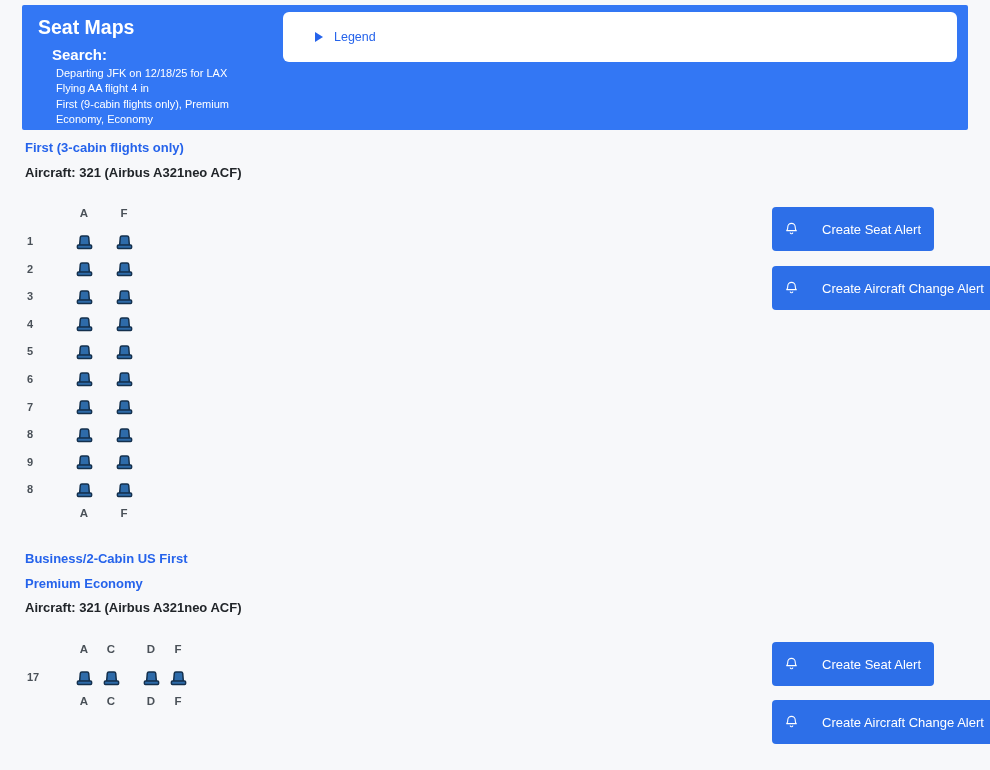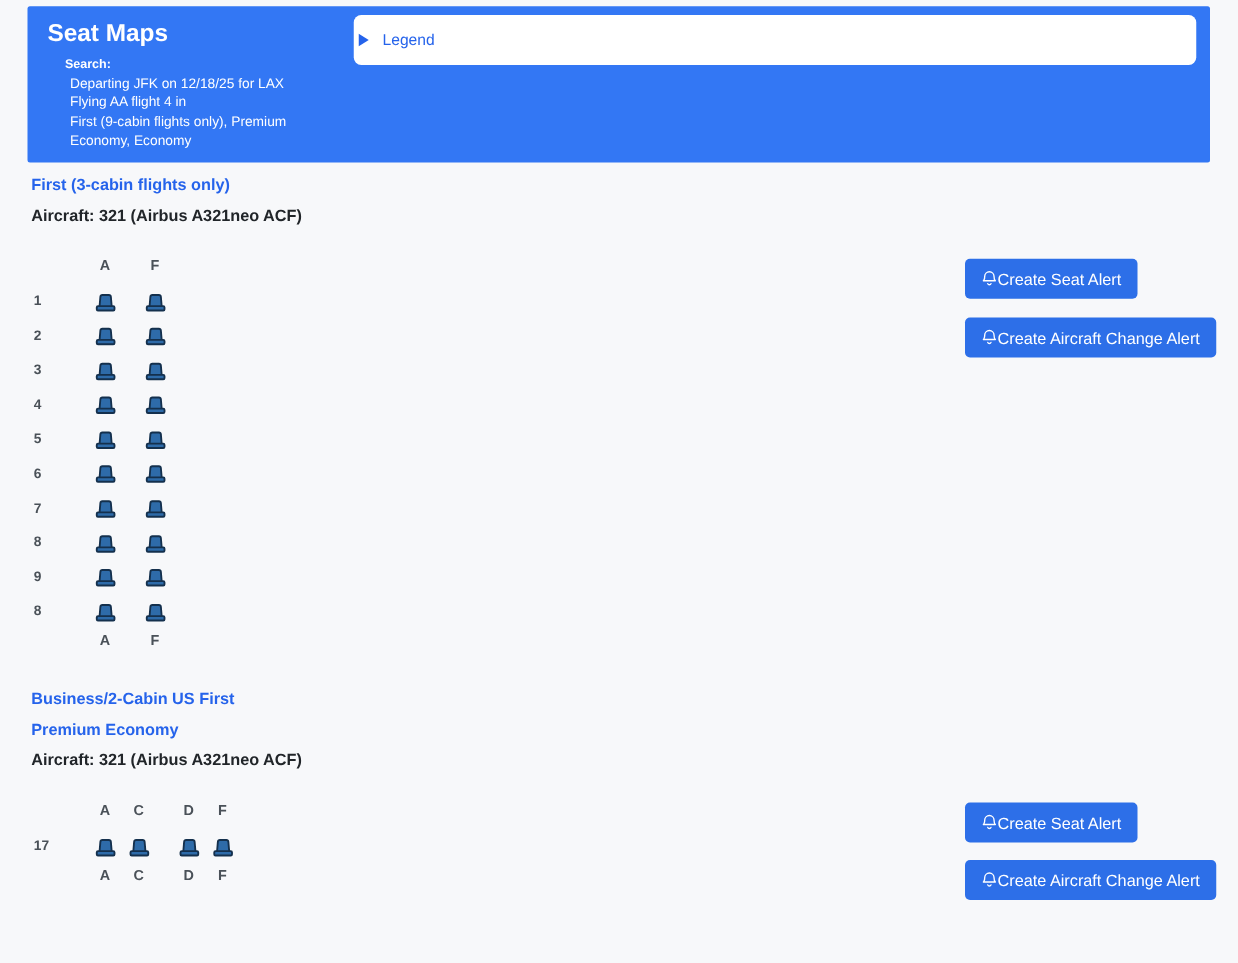--- a/index.html
+++ b/index.html
@@ -22,28 +22,28 @@
   
   .band{
     position:absolute;left:22px;top:5px;width:946px;height:125px;
     background:var(--band);border-radius:2px;color:#fff;
   }
   .page-title{
     position:absolute;left:16px;top:11px;
     font-size:19.5px;font-weight:700;color:#fff;
   }
   .search-block{position:absolute;left:30px;top:41px;}
-  .search-label{font-size:10px;font-weight:700;color:#fff;margin-bottom:3px;}
+  .search-label{font-size:15px;font-weight:700;color:#fff;margin-bottom:3px;}
   .search-line{font-size:11px;color:#fff;line-height:15.4px;padding-left:4px;}
 
   
   .legend-box{
-    position:absolute;left:261px;top:7px;width:674px;height:40px;
+    position:absolute;left:261px;top:7px;width:674px;height:50px;
     background:#ffffff;border-radius:6px;border:none;
-    display:flex;align-items:center;padding-left:4px;cursor:pointer;
+    display:flex;align-items:center;padding-left:32px;cursor:pointer;
     text-align:left;
   }
   .caret{
     width:0;height:0;display:inline-block;
     border-left:8px solid var(--link);
     border-top:5.5px solid transparent;
     border-bottom:5.5px solid transparent;
     margin-right:11px;
   }
   .legend-label{font-size:12.5px;color:var(--link);}
@@ -74,21 +74,21 @@
   }
   .seat{position:absolute;top:5.5px;width:19px;height:16px;cursor:pointer;}
   .seat svg{display:block;}
 
   
   .btn-col{
     position:absolute;left:772px;display:flex;flex-direction:column;
     align-items:flex-start;gap:15px;
   }
   .alert-btn{
-    display:flex;align-items:center;gap:0;height:32px;
+    display:flex;align-items:center;gap:24px;height:44px;
     background:var(--btn);color:#fff;border:none;border-radius:4px;
     padding:0 13px;font-family:"Liberation Sans", sans-serif;
     font-size:13px;cursor:pointer;white-space:nowrap;
   }
   .bell{display:inline-flex;align-items:center;}
 </style>
 </head>
 <body>
 
 <div class="page">

